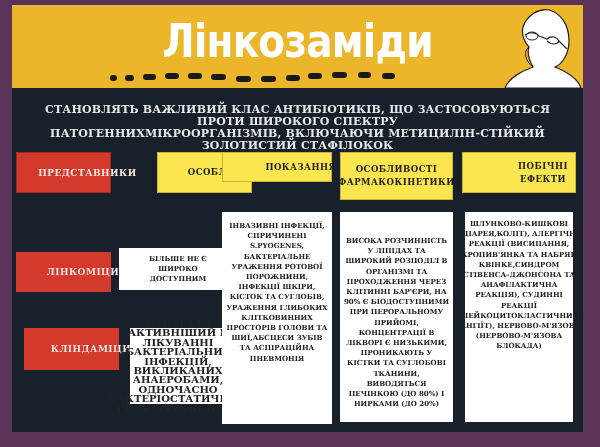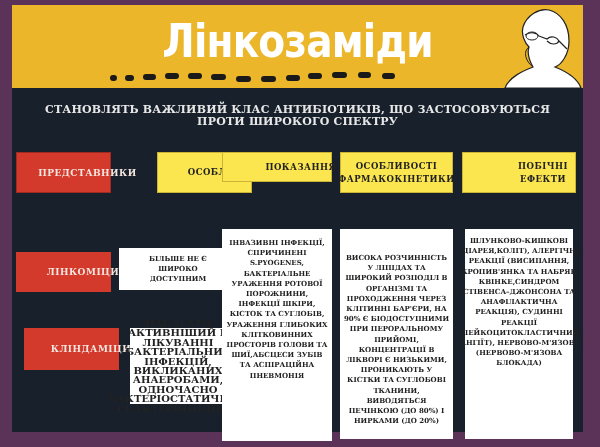--- a/index.html
+++ b/index.html
@@ -9,21 +9,21 @@
   .dashes{position:absolute;left:98px;top:68px;}
   .dash{position:absolute;height:6px;background:#1a1a1a;border-radius:3px;}
   .face{position:absolute;left:485px;top:5px;width:98px;height:83px;}
   .panel{position:absolute;left:12px;top:88px;width:571px;height:344px;background:#17202b;}
   .intro{position:absolute;left:20px;top:104px;width:555px;text-align:center;color:#e8e8e8;font-size:11px;font-weight:bold;line-height:12px;letter-spacing:0.2px;}
   .box{position:absolute;display:flex;align-items:center;justify-content:center;text-align:center;font-weight:bold;box-sizing:border-box;padding-left:48px;}
   .hdr-red{background:#d33a2c;color:#f3e6e0;font-size:9px;letter-spacing:0.5px;border:1px solid #a02a20;}
   .hdr-yellow{background:#fbe64f;color:#222;font-size:8.5px;letter-spacing:0.5px;line-height:13px;border:1px solid #c9b437;}
   .drug{background:#d33a2c;color:#f3e6e0;font-size:9px;letter-spacing:0.5px;}
   .cell{background:#fff;color:#222;font-size:7px;line-height:10.2px;padding:2px 3px;}
-  .cell.top{align-items:flex-start;padding-top:8px;margin-top:17px;}
+  .cell.top{align-items:flex-start;padding-top:8px;}
 </style>
 </head>
 <body>
 
 <div class="banner">
   <div class="title">Лінкозаміди</div>
   <div class="dashes">
     <div class="dash" style="left:0;top:2px;width:7px;"></div>
     <div class="dash" style="left:15px;top:2px;width:9px;"></div>
     <div class="dash" style="left:33px;top:1px;width:13px;"></div>
@@ -43,26 +43,27 @@
     <path d="M44 42 C38 46 40 56 48 62" fill="none" stroke="#222" stroke-width="1"></path>
     <path d="M40 30 C46 26 52 28 54 31 M54 31 L62 34 C66 30 72 32 74 36 C72 40 66 40 62 36 M74 36 L82 44" fill="none" stroke="#222" stroke-width="1.2"></path>
     <ellipse cx="47" cy="31" rx="6" ry="4" fill="none" stroke="#222" stroke-width="1"></ellipse>
   </svg>
 </div>
 
 <div class="panel"></div>
 
 <div class="intro">
   <div>СТАНОВЛЯТЬ ВАЖЛИВИЙ КЛАС АНТИБІОТИКІВ, ЩО ЗАСТОСОВУЮТЬСЯ ПРОТИ ШИРОКОГО СПЕКТРУ</div>
+  <div>ПАТОГЕННИХМІКРООРГАНІЗМІВ, ВКЛЮЧАЮЧИ МЕТИЦИЛІН-СТІЙКИЙ ЗОЛОТИСТИЙ СТАФІЛОКОК</div>
 </div>
 
 <div class="box hdr-red" style="left:16px;top:152px;width:95px;height:41px;">ПРЕДСТАВНИКИ</div>
 <div class="box hdr-yellow" style="left:119px;top:152px;width:95px;height:41px;margin-left:38px;">ОСОБЛИВОСТІ</div>
 <div class="box hdr-yellow" style="left:222px;top:152px;width:110px;height:30px;">ПОКАЗАННЯ</div>
-<div class="box hdr-yellow" style="left:340px;top:152px;width:113px;height:41px;padding:0 22px;">ОСОБЛИВОСТІ ФАРМАКОКІНЕТИКИ</div>
+<div class="box hdr-yellow" style="left:340px;top:152px;width:113px;height:48px;padding:0 22px;">ОСОБЛИВОСТІ ФАРМАКОКІНЕТИКИ</div>
 <div class="box hdr-yellow" style="left:462px;top:152px;width:114px;height:41px;">ПОБІЧНІ ЕФЕКТИ</div>
 
 <div class="box drug" style="left:16px;top:252px;width:95px;height:40px;">ЛІНКОМІЦИН</div>
 <div class="box cell" style="left:119px;top:248px;width:118px;height:42px;padding:0 18px;">БІЛЬШЕ НЕ Є ШИРОКО ДОСТУПНИМ</div>
 
 <div class="box drug" style="left:24px;top:328px;width:95px;height:42px;">КЛІНДАМІЦИН</div>
 <div class="box cell" style="left:130px;top:328px;width:96px;height:76px;font-size:10px;line-height:9.4px;padding:0 1px;">НАБАГАТО АКТИВНІШИЙ В ЛІКУВАННІ БАКТЕРІАЛЬНИХ ІНФЕКЦІЙ, ВИКЛИКАНИХ АНАЕРОБАМИ, ОДНОЧАСНО БАКТЕРІОСТАТИЧНИЙ І БАКТЕРИЦИДНИЙ</div>
 
 <div class="box cell top" style="left:222px;top:212px;width:110px;height:212px;padding-top:9px;">ІНВАЗИВНІ ІНФЕКЦІЇ, СПРИЧИНЕНІ S.PYOGENES, БАКТЕРІАЛЬНЕ УРАЖЕННЯ РОТОВОЇ ПОРОЖНИНИ, ІНФЕКЦІЇ ШКІРИ, КІСТОК ТА СУГЛОБІВ, УРАЖЕННЯ ГЛИБОКИХ КЛІТКОВИННИХ ПРОСТОРІВ ГОЛОВИ ТА ШИЇ,АБСЦЕСИ ЗУБІВ ТА АСПІРАЦІЙНА ПНЕВМОНІЯ</div>
 <div class="box cell top" style="left:340px;top:212px;width:113px;height:210px;padding-top:24px;">ВИСОКА РОЗЧИННІСТЬ У ЛІПІДАХ ТА ШИРОКИЙ РОЗПОДІЛ В ОРГАНІЗМІ ТА ПРОХОДЖЕННЯ ЧЕРЕЗ КЛІТИННІ БАР'ЄРИ, НА 90% Є БІОДОСТУПНИМИ ПРИ ПЕРОРАЛЬНОМУ ПРИЙОМІ, КОНЦЕНТРАЦІЇ В ЛІКВОРІ Є НИЗЬКИМИ, ПРОНИКАЮТЬ У КІСТКИ ТА СУГЛОБОВІ ТКАНИНИ, ВИВОДЯТЬСЯ ПЕЧІНКОЮ (ДО 80%) І НИРКАМИ (ДО 20%)</div>

